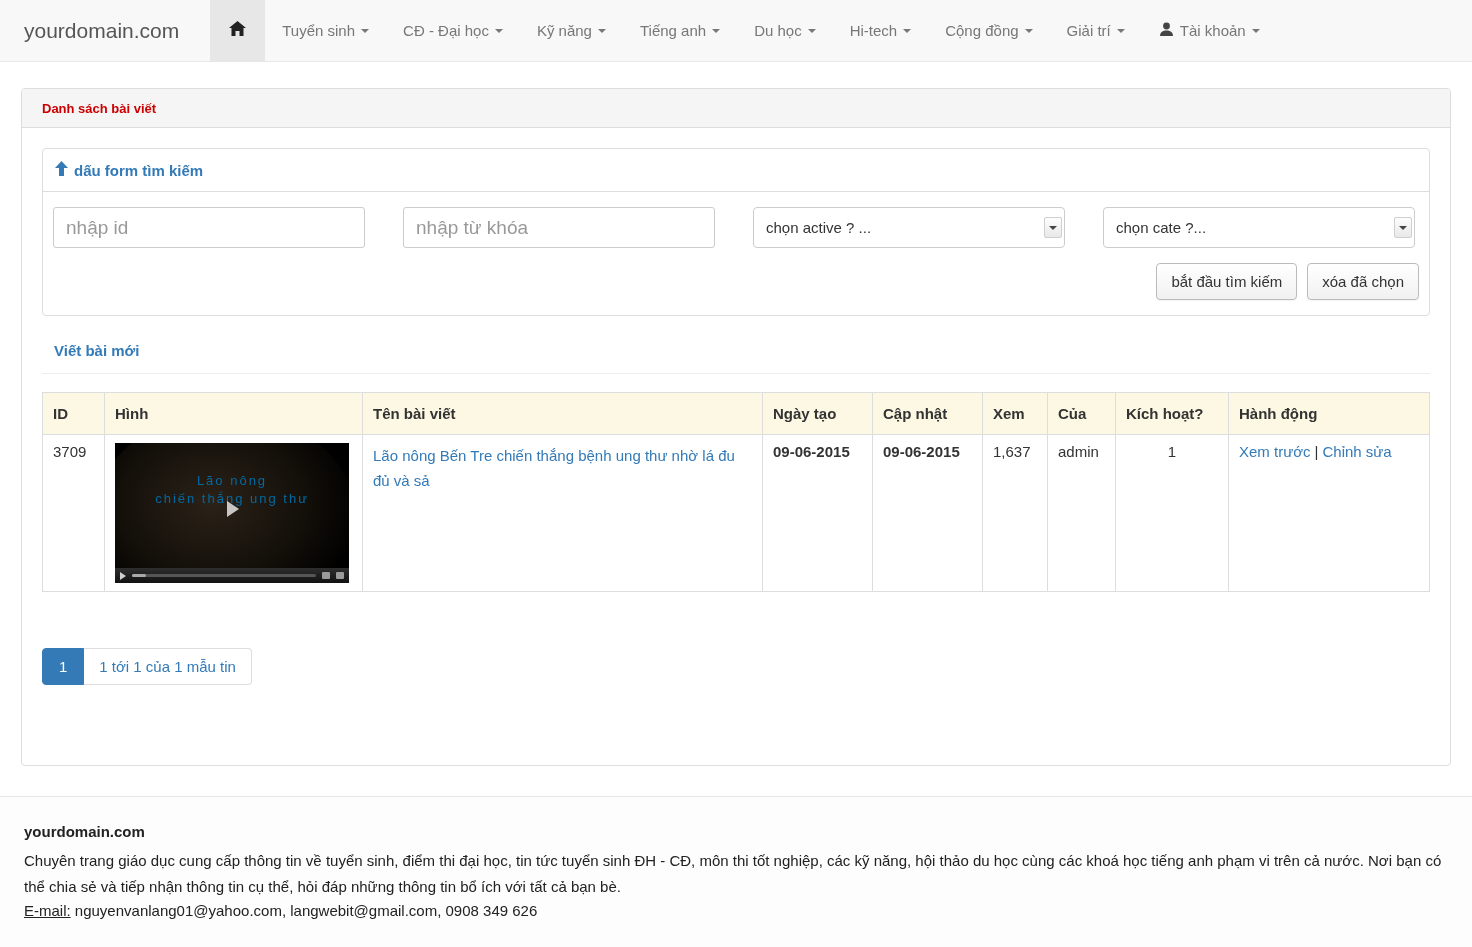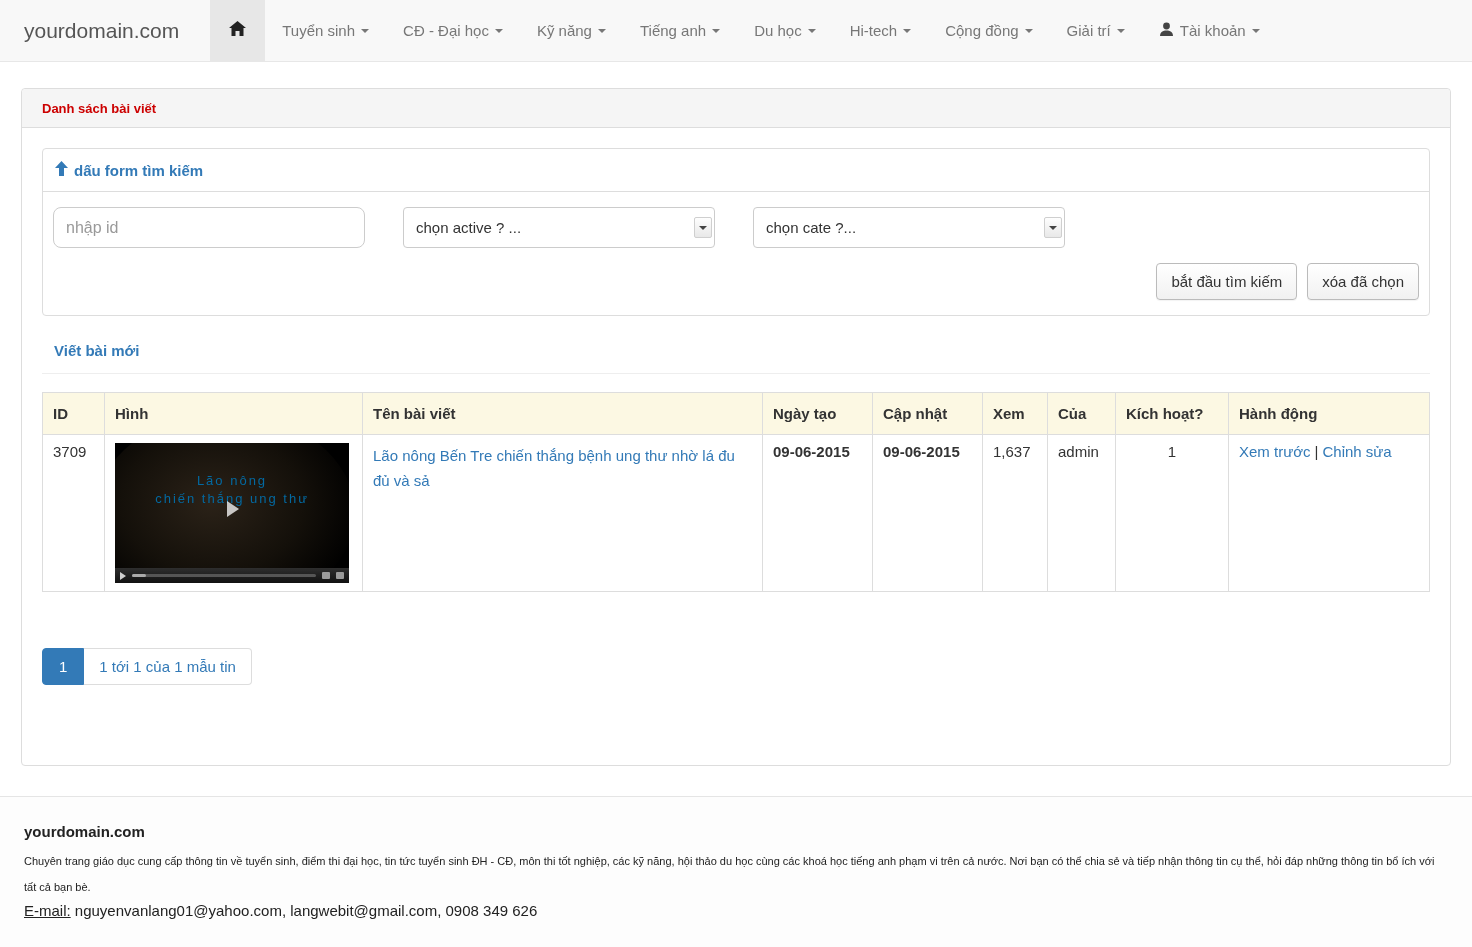--- a/index.html
+++ b/index.html
@@ -22,21 +22,21 @@
   .panel-heading { background:#f5f5f5; border-bottom:1px solid #ddd; border-radius:4px 4px 0 0; padding:11px 20px; }
   .panel-title { color:#c00; font-weight:bold; font-size:13px; }
   .panel-body { padding:20px; }
 
   
   .search-box { border:1px solid #ddd; border-radius:4px; }
   .search-box-heading { padding:12px 12px; border-bottom:1px solid #ddd; }
   .toggle-link { color:#337ab7; font-weight:bold; font-size:15px; text-decoration:none; display:inline-flex; align-items:center; gap:6px; cursor:pointer; }
   .search-box-body { padding:15px 10px; }
   .form-row { display:flex; gap:38px; }
-  .text-input { width:312px; height:41px; border:1px solid #ccc; border-radius:8px; padding:8px 12px; font-size:16px; color:#333; font-family:"Liberation Sans", sans-serif; }
+  .text-input { width:312px; height:41px; border:1px solid #ccc; border-radius:3px; padding:8px 12px; font-size:19px; color:#333; font-family:"Liberation Sans", sans-serif; }
   .text-input::placeholder { color:#999; opacity:1; }
   .fake-select { width:312px; height:41px; border:1px solid #ccc; border-radius:4px; display:flex; align-items:center; justify-content:space-between; padding-left:12px; font-size:15px; color:#333; cursor:pointer; background:#fff; overflow:hidden; }
   .select-arrow-box { width:18px; height:21px; margin-right:2px; border:1px solid #cfcfcf; background:linear-gradient(#fefefe,#e8e8e8); display:flex; align-items:center; justify-content:center; border-radius:2px; }
   .select-arrow-box .caret { margin-left:0; color:#444; border-top-width:4px; }
   .btn-row { margin-top:15px; display:flex; gap:10px;justify-content:flex-end; }
   .btn { display:inline-block; padding:9px 14px; font-size:15px; color:#333; background:linear-gradient(#ffffff,#f1f1f1); border:1px solid #bbb; border-radius:4px; cursor:pointer; box-shadow:0 1px 1px rgba(0,0,0,.05); font-family:"Liberation Sans", sans-serif; }
 
   
   .new-post { display:inline-block; margin:26px 0 0 12px; color:#337ab7; font-weight:bold; font-size:15px; text-decoration:none; cursor:pointer; }
   hr.sep { border:none; border-top:1px solid #eee; margin:14px 0 18px 0; }
@@ -71,21 +71,21 @@
   .bar-btn { width:8px; height:7px; background:#9a9a9a; border-radius:1px; }
 
   
   .pager { margin:56px 0 60px 0; display:inline-flex; }
   .page-active { background:#337ab7; border:1px solid #337ab7; color:#fff; padding:9px 16px; font-size:15px; border-radius:4px 0 0 4px; cursor:pointer; }
   .page-info { border:1px solid #ddd; border-left:none; color:#337ab7; padding:9px 15px; font-size:15px; border-radius:0 4px 4px 0; background:#fff; }
 
   
   .footer { border-top:1px solid #e5e5e5; background:#fdfdfd; padding:26px 24px 34px 24px; }
   .footer-title { font-weight:bold; font-size:15px; color:#222; margin-bottom:8px; }
-  .footer-desc { font-size:11px; color:#222; line-height:26px; max-width:1424px; }
+  .footer-desc { font-size:15px; color:#222; line-height:26px; max-width:1424px; }
   .footer-email { font-size:15px; color:#222; margin-top:2px; }
   .email-label { text-decoration:underline; }
 </style>
 </head>
 <body>
 
 <div class="navbar">
   <div class="brand">yourdomain.com</div>
   <ul class="nav">
     <li class="nav-item home-tab">
@@ -155,20 +155,21 @@
               <svg width="13" height="15" viewBox="0 0 13 15">
                   <path d="M6.5 0 L13 7 H9 V15 H4 V7 H0 Z" fill="#337ab7"></path>
                 </svg>
             </span>
             <span>dấu form tìm kiếm</span>
           </a>
         </div>
         <div class="search-box-body">
           <div class="form-row">
             <input class="text-input" type="text" placeholder="nhập id" style="">
+            <input class="text-input" type="text" placeholder="nhập từ khóa" style="">
             <div class="fake-select">
               <span>chọn active ? ...</span>
               <span class="select-arrow-box">
                   <span class="caret"></span>
                 </span>
             </div>
             <div class="fake-select">
               <span>chọn cate ?...</span>
               <span class="select-arrow-box">
                   <span class="caret"></span>

